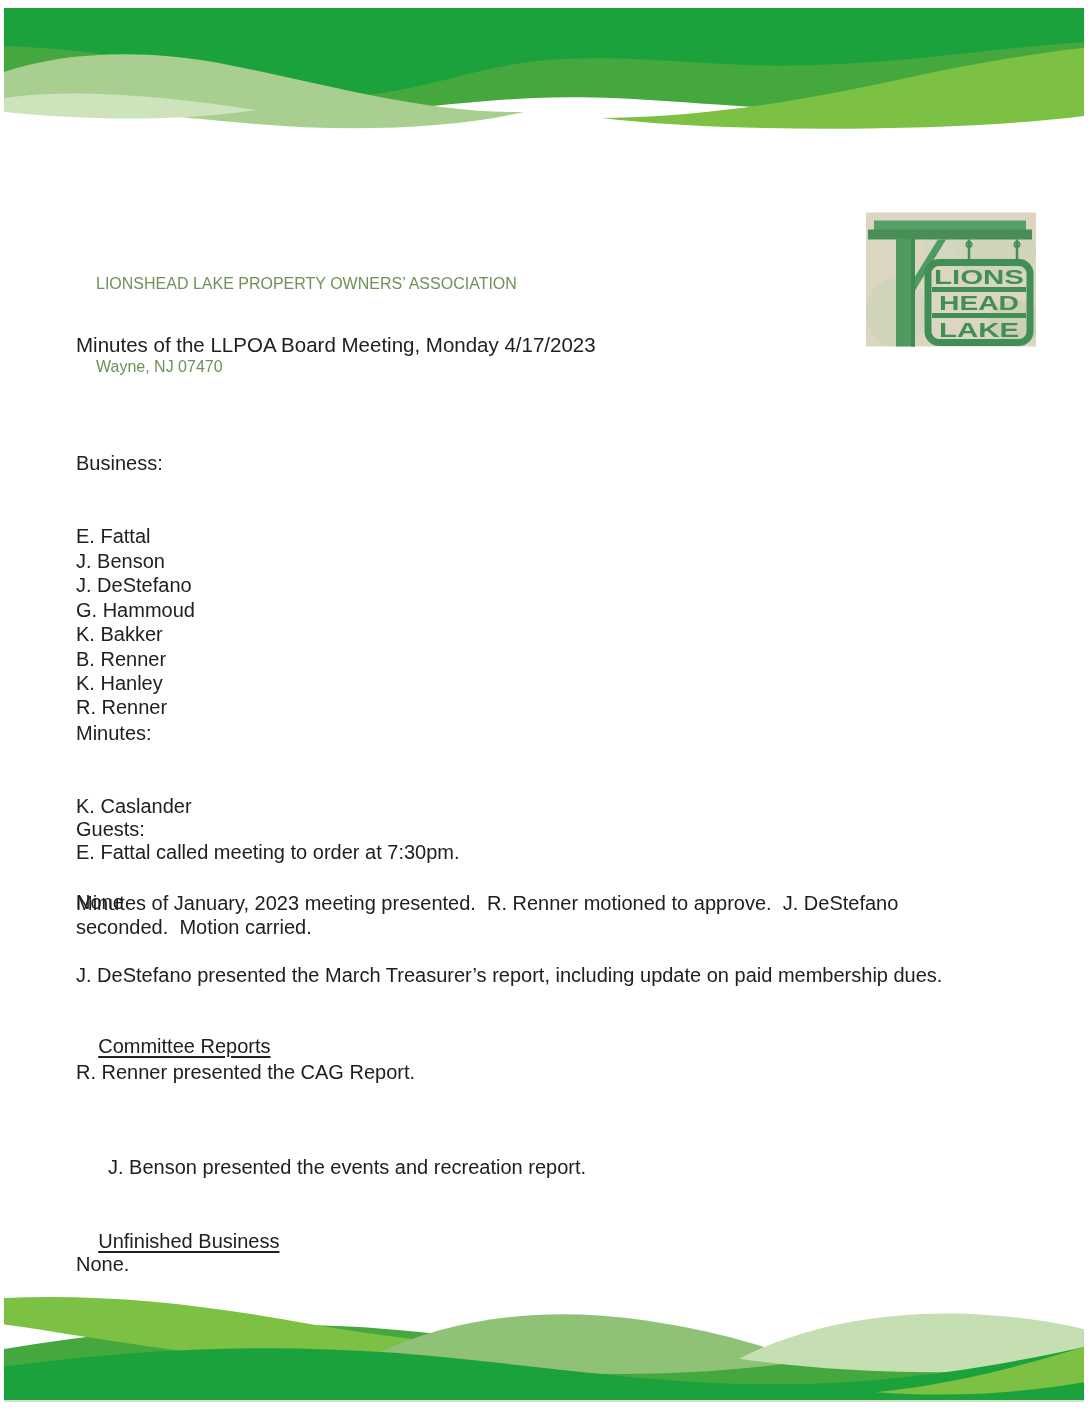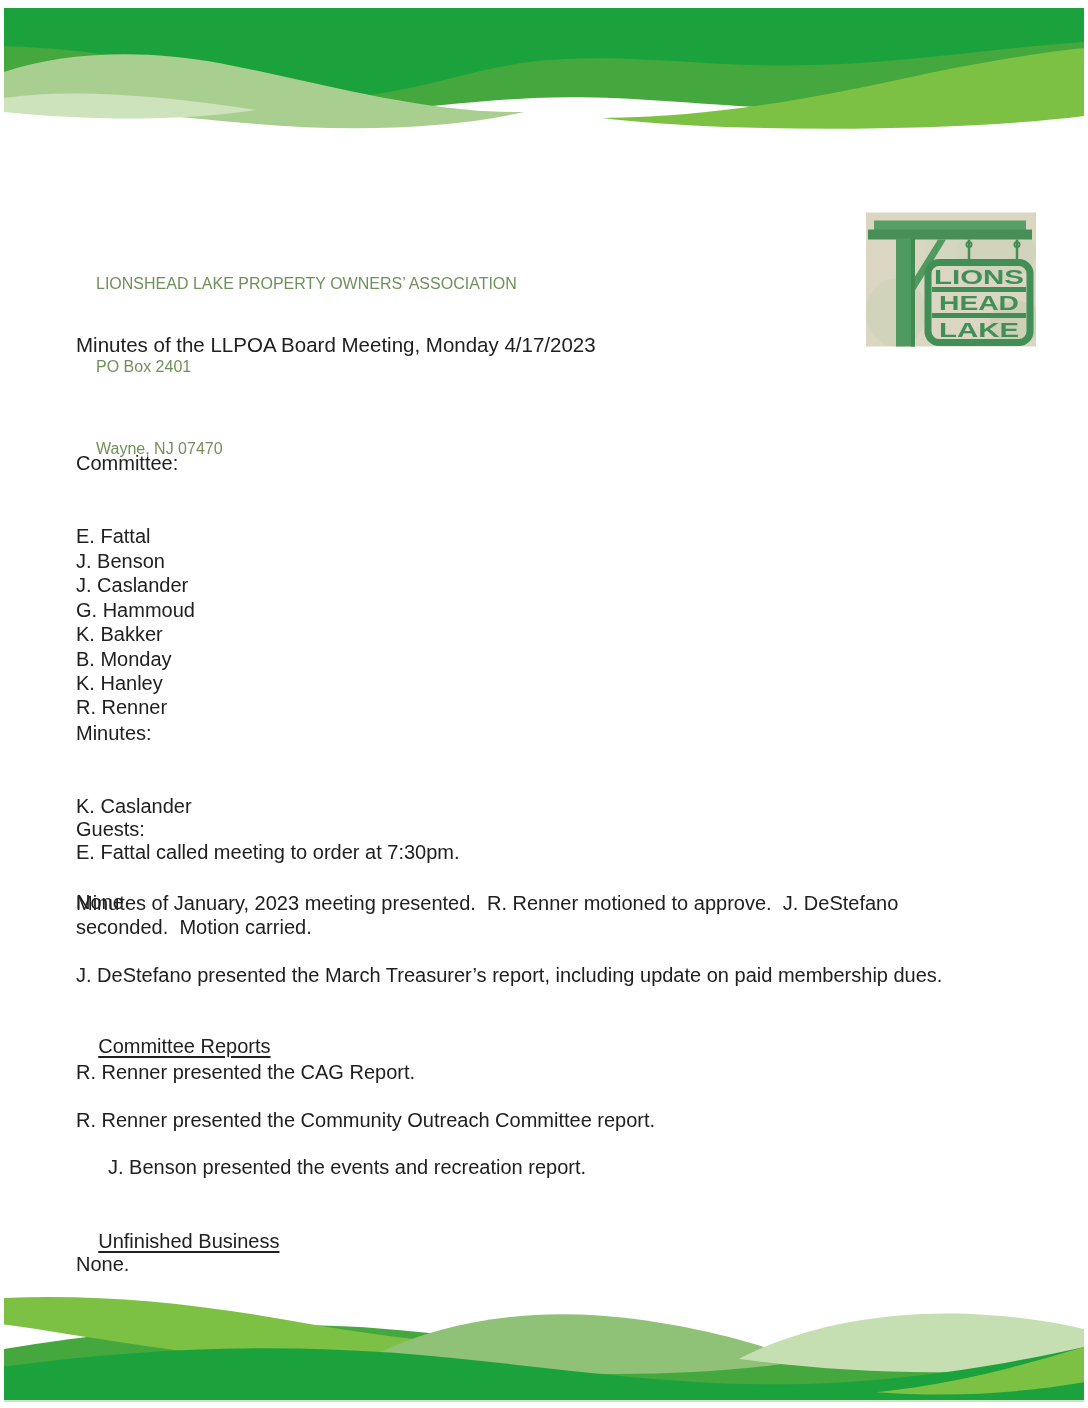--- a/index.html
+++ b/index.html
@@ -70,21 +70,20 @@
       <path d="M0 0 H1080 V76 C1010 94 930 104 830 102 C710 100 630 86 530 90 C440 94 350 110 250 108 C160 106 62 84 0 68 Z" fill="#45a83e"></path>
       <path d="M0 0 H1080 V34 C990 40 910 54 810 57 C710 60 645 47 560 51 C470 55 425 85 330 90 C240 95 150 51 82 44 C48 40 20 39 0 38 Z" fill="#1ca23c"></path>
       <path d="M0 64 C55 45 135 40 215 55 C315 74 420 106 520 104 C445 121 345 124 252 116 C160 108 68 98 0 90 Z" fill="#a9cf90"></path>
       <path d="M0 90 C70 80 160 88 252 102 C180 113 88 113 0 104 Z" fill="#cde3bb"></path>
       <path d="M598 110 C715 109 818 88 898 71 C958 58 1022 46 1080 40 V108 C985 120 845 123 722 119 C672 117 630 114 598 110 Z" fill="#7cc143"></path>
     </svg>
   </div>
 
   <div class="letterhead">
     <div>LIONSHEAD LAKE PROPERTY OWNERS’ ASSOCIATION</div>
-    <div>PO Box 2401</div>
     <div>Wayne, NJ 07470</div>
   </div>
 
   <div class="logo">
     <svg viewBox="0 0 170 134">
       <rect x="0" y="0" width="170" height="134" fill="#dad6c2"></rect>
       <ellipse cx="130" cy="40" rx="40" ry="28" fill="#cfd2b8" opacity="0.7"></ellipse>
       <ellipse cx="30" cy="100" rx="30" ry="34" fill="#cdd0b6" opacity="0.6"></ellipse>
       <ellipse cx="150" cy="110" rx="26" ry="22" fill="#c6cbae" opacity="0.6"></ellipse>
       <ellipse cx="80" cy="36" rx="22" ry="16" fill="#d2d5bd" opacity="0.7"></ellipse>
@@ -108,22 +107,22 @@
 
       <text x="113" y="71.5" font-size="20" text-anchor="middle" textLength="90" lengthAdjust="spacingAndGlyphs">LIONS</text>
       <text x="113" y="97.5" font-size="20" text-anchor="middle" textLength="80" lengthAdjust="spacingAndGlyphs">HEAD</text>
       <text x="113" y="124" font-size="20" text-anchor="middle" textLength="80" lengthAdjust="spacingAndGlyphs">LAKE</text>
     </svg>
   </div>
 
   <div class="tblock title">Minutes of the LLPOA Board Meeting, Monday 4/17/2023</div>
 
   <div class="tblock attendees">
-    <div>Committee:</div>
-    <div><div>E. Fattal</div><div>J. Benson</div><div>J. Caslander</div><div>G. Hammoud</div><div>K. Bakker</div><div>B. Monday</div><div>K. Hanley</div><div>R. Renner</div></div>
+    <div>Business:</div>
+    <div><div>E. Fattal</div><div>J. Benson</div><div>J. DeStefano</div><div>G. Hammoud</div><div>K. Bakker</div><div>B. Renner</div><div>K. Hanley</div><div>R. Renner</div></div>
   </div>
 
   <div class="tblock absent">
     <div>Minutes:</div>
     <div><div>K. Caslander</div></div>
   </div>
 
   <div class="tblock guests">
     <div>Guests:</div>
     <div><div>None</div></div>
@@ -131,21 +130,20 @@
 
   <div class="tblock p-order">E. Fattal called meeting to order at 7:30pm.</div>
   <div class="tblock p-minutes">Minutes of January, 2023 meeting presented.  R. Renner motioned to approve.  J. DeStefano
 seconded.  Motion carried.</div>
   <div class="tblock p-treasurer">J. DeStefano presented the March Treasurer’s report, including update on paid membership dues.</div>
 
   <div class="tblock h-committee">
     <span class="heading-underline">Committee Reports</span>
   </div>
   <div class="tblock p-cag">R. Renner presented the CAG Report.</div>
-  <div class="tblock p-outreach">R. Renner presented the Community Outreach Committee report.</div>
   <div class="tblock p-events">J. Benson presented the events and recreation report.</div>
 
   <div class="tblock p-none">None.</div>
   <div class="tblock h-unfinished">
     <span class="heading-underline">Unfinished Business</span>
   </div>
 
   <div class="banner-bottom">
     <svg viewBox="0 0 1080 110" preserveAspectRatio="none">
       <path d="M0 58 C120 38 240 28 360 36 C480 44 600 70 720 72 C840 74 980 54 1080 38 V110 H0 Z" fill="#45a83e"></path>

